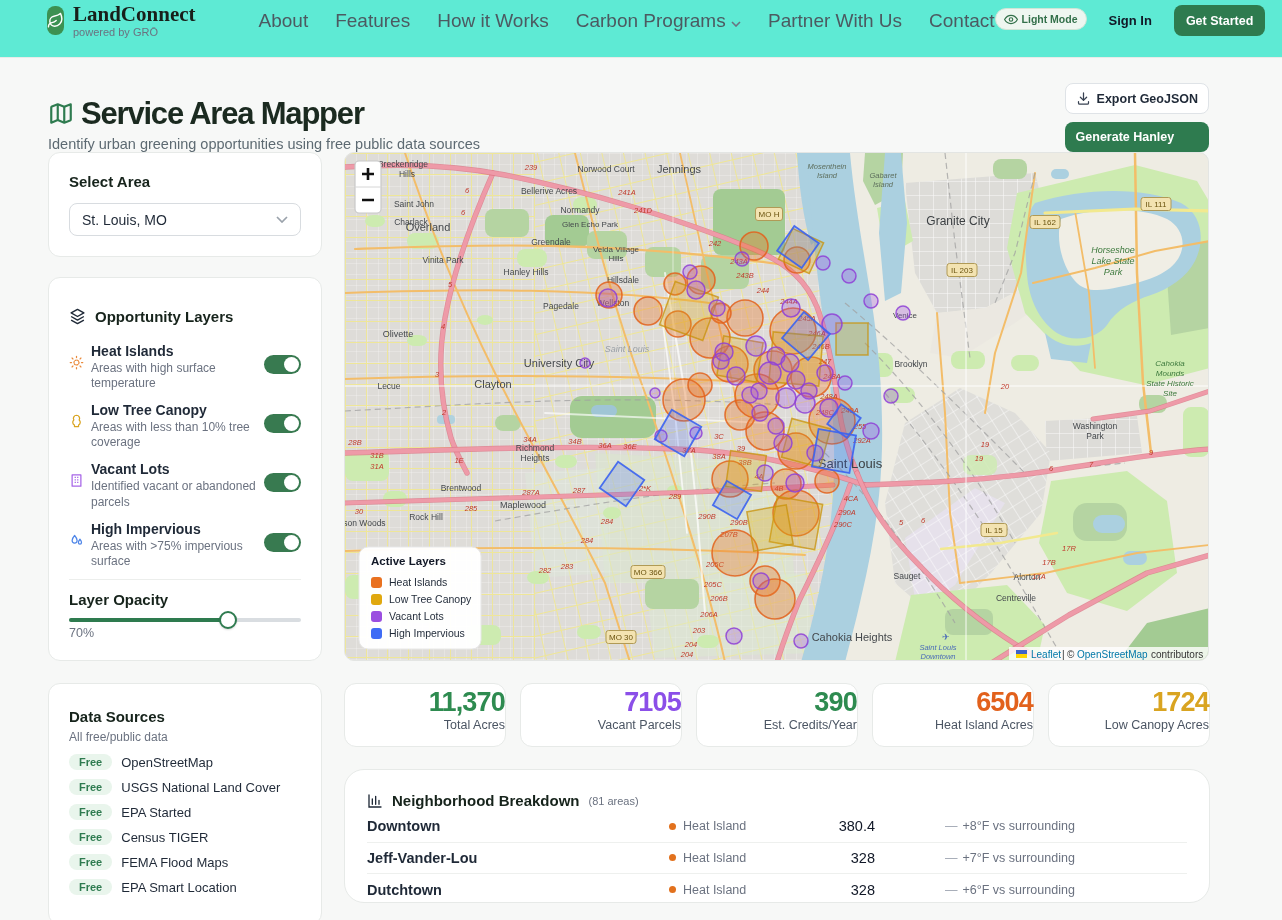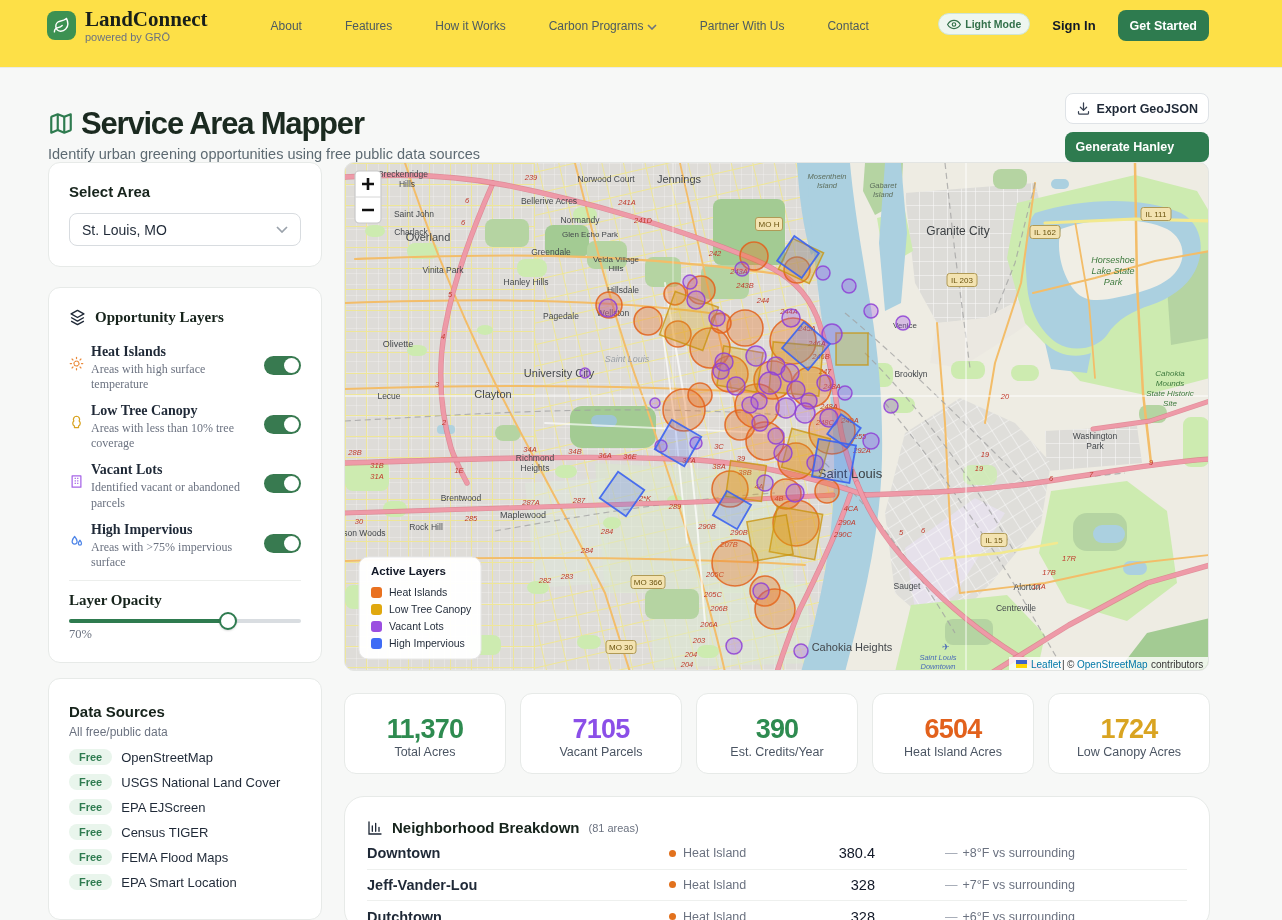--- a/index.html
+++ b/index.html
@@ -1,38 +1,38 @@
 <!DOCTYPE html>
 <html><head>
 <meta charset="utf-8">
 <style>
 *{margin:0;padding:0;box-sizing:border-box}
 html,body{width:1282px;height:920px;overflow:hidden;background:#f7f8f7;font-family:"Liberation Sans",sans-serif;}
-.hdr{height:68px;background:#fde047;border-bottom:1px solid #e9ebe9;display:flex;align-items:center;padding:0 73px 16px 47px;}
+.hdr{height:58px;background:#5eead4;border-bottom:1px solid #e9ebe9;display:flex;align-items:center;padding:0 73px 16px 47px;}
 .logo{width:29px;height:29px;border-radius:8px;background:#3c9152;display:flex;align-items:center;justify-content:center;margin-right:9px;}
 .brand .nm{font-family:"Liberation Serif",serif;font-weight:bold;font-size:21px;color:#181f1a;line-height:1.05;}
 .brand .sub{font-size:11px;color:#6b7280;margin-top:1px;}
-.nav{display:flex;gap:43px;margin-left:63px;color:#4c5a61;font-size:12px;align-items:center;white-space:nowrap;}
+.nav{display:flex;gap:27px;margin-left:63px;color:#4c5a61;font-size:19px;align-items:center;white-space:nowrap;}
 .nav .it{white-space:nowrap;}
 .hdr-r{margin-left:auto;display:flex;align-items:center;gap:0;white-space:nowrap;flex:none;}
 .pill-light{display:flex;align-items:center;gap:4px;margin-top:-3px;white-space:nowrap;flex:none;background:#eef6f0;border:1px solid #cfe5d6;border-radius:999px;padding:0 8px;font-size:10.5px;font-weight:bold;color:#33704a;height:22px;}
 .signin{font-size:13px;font-weight:bold;color:#111827;}
 .btn-green{background:#2e7b4f;color:#fff;font-weight:bold;font-size:12.5px;border-radius:8px;padding:8.5px 12px;white-space:nowrap;}
 .titlebar{display:flex;align-items:flex-end;padding:10px 73px 0 48px;height:94px;}
 .titlebar h1{font-size:31px;font-weight:bold;color:#1b2a20;display:flex;align-items:center;gap:7px;letter-spacing:-1.2px;}
 .titlebar .sub{font-size:14.5px;color:#5d6a72;margin-top:4px;}
 .tb-r{margin-left:auto;display:flex;gap:8px;margin-top:14px;flex-direction:column;}
 .btn-white{background:#fff;border:1px solid #dfe3e7;border-radius:8px;padding:7px 10px;font-size:12.5px;font-weight:bold;color:#1f2937;display:flex;align-items:center;gap:6px;}
 .main{display:flex;padding:0 72px 0 48px;gap:22px;}
 .sidebar{width:274px;flex:none;display:flex;flex-direction:column;}
 .card{background:#fff;border:1px solid #e7eae8;border-radius:12px;}
 .sc1{padding:20px;margin-bottom:20px;}
 .sc1 h2,.sc2 h2,.sc3 h2{font-size:15px;font-weight:bold;color:#16231b;}
 .selbox{margin-top:13px;border:1px solid #d8dce0;border-radius:8px;height:33px;display:flex;align-items:center;padding:0 12px;font-size:14px;color:#1f2937;justify-content:space-between;}
-.sc2{padding:21px 20px 20px 20px;margin-bottom:15px;font-family:Liberation Serif, serif;}
+.sc2{padding:30px 20px 20px 20px;margin-bottom:22px;}
 .lay-row{display:flex;margin-top:11px;}
 .lay-row:first-of-type{margin-top:18px;}
 .lay-ic{width:18px;margin-right:4px;padding-top:12px;flex:none;}
 .lay-tx{width:171px;flex:none;}
 .lay-tx .t{font-size:14px;font-weight:bold;color:#1f2937;}
 .lay-tx .d{font-size:12px;color:#6b7280;line-height:1.26;margin-top:2px;}
 .tgl{margin-left:auto;margin-top:12px;width:37px;height:19px;border-radius:999px;background:#387a50;position:relative;flex:none;}
 .tgl:after{content:"";position:absolute;right:2px;top:2px;width:15px;height:15px;background:#fff;border-radius:50%;}
 .divider{height:1px;background:#eceeec;margin:10px 0 0 0;}
 .op-h{font-size:15px;font-weight:bold;color:#16231b;margin-top:11px;}
@@ -42,21 +42,21 @@
 .slider .knob{position:absolute;top:0;left:150px;width:18px;height:18px;background:#fff;border:2px solid #2e7b4f;border-radius:50%;box-shadow:0 1px 2px rgba(0,0,0,.15);}
 .pct{font-size:12.5px;color:#6b7280;margin-top:-3px;}
 .sc3{padding:24px 20px 28px 20px;}
 .sc3 .sub{font-size:12px;color:#6b7280;margin-top:5px;}
 .src-row{display:flex;align-items:center;margin-top:8px;height:17px;}
 .free{background:#e9f5ec;color:#2f7b50;font-size:11px;font-weight:bold;border-radius:999px;padding:2px 10px;margin-right:9px;}
 .src-row .n{font-size:13px;color:#1f2937;}
 .content{flex:1;min-width:0;}
 .mapwrap{position:relative;width:865px;height:509px;border-radius:10px;overflow:hidden;border:1px solid #e3e5e3;background:#e8e7e1;}
 .stats{display:flex;gap:14px;margin-top:22px;}
-.stat{flex:1;background:#fff;border:1px solid #e7eae8;border-radius:12px;text-align:center;padding:20px 0 14px 0;}
+.stat{flex:1;background:#fff;border:1px solid #e7eae8;border-radius:12px;text-align:right;padding:3px 0 14px 0;}
 .stat .v{font-size:27px;font-weight:bold;letter-spacing:-0.8px;}
 .stat .l{font-size:12.5px;color:#4b5563;}
 .tablecard{margin-top:22px;background:#fff;border:1px solid #e7eae8;border-radius:20px;padding:22px 22px 0 22px;height:134px;overflow:hidden;}
 .tc-h{display:flex;align-items:center;gap:9px;}
 .tc-h .t{font-size:15px;font-weight:bold;color:#16231b;}
 .tc-h .c{font-size:11px;color:#6b7280;}
 .trow{display:flex;align-items:center;height:31.5px;border-bottom:1px solid #eef0ee;font-size:14px;}
 .trow:last-child{border-bottom:none;}
 .trow .nm{width:302px;font-weight:bold;color:#1f2937;font-size:14.5px;}
 .trow .cat{display:flex;align-items:center;gap:7px;color:#6b7280;font-size:12.5px;width:130px;}
@@ -189,21 +189,21 @@
         <div class="src-row">
             <span class="free">Free</span>
             <span class="n">OpenStreetMap</span>
           </div>
         <div class="src-row">
             <span class="free">Free</span>
             <span class="n">USGS National Land Cover</span>
           </div>
         <div class="src-row">
             <span class="free">Free</span>
-            <span class="n">EPA EJScreen</span>
+            <span class="n">EPA Started</span>
           </div>
         <div class="src-row">
             <span class="free">Free</span>
             <span class="n">Census TIGER</span>
           </div>
         <div class="src-row">
             <span class="free">Free</span>
             <span class="n">FEMA Flood Maps</span>
           </div>
         <div class="src-row">

